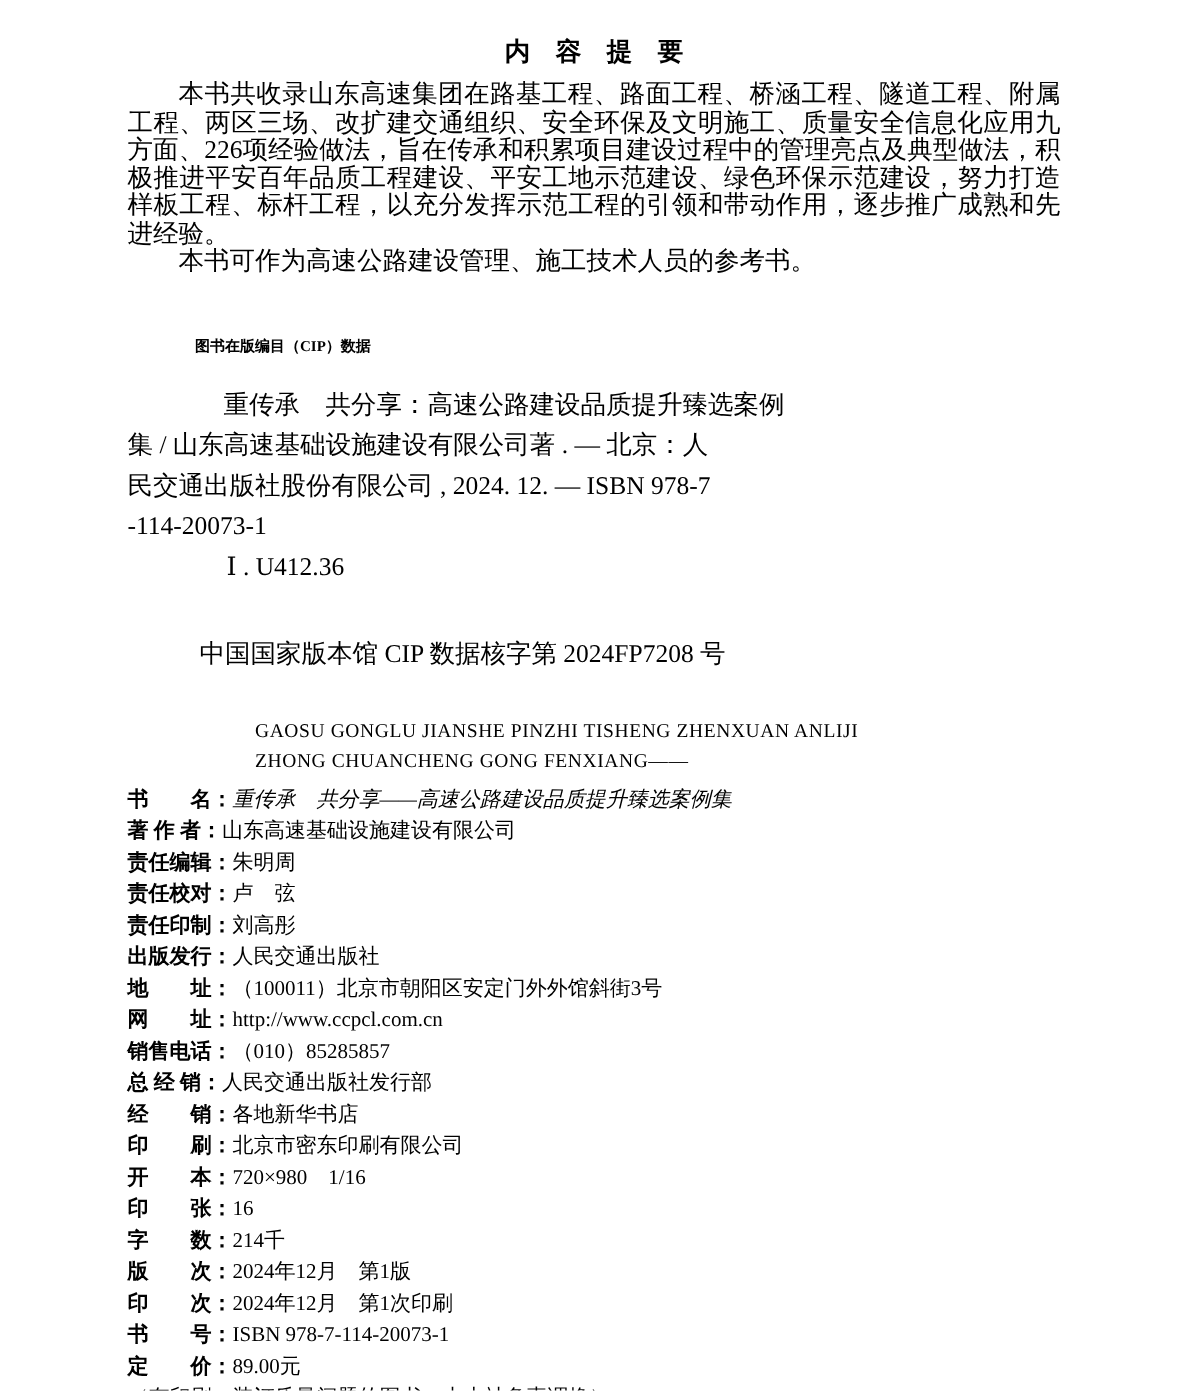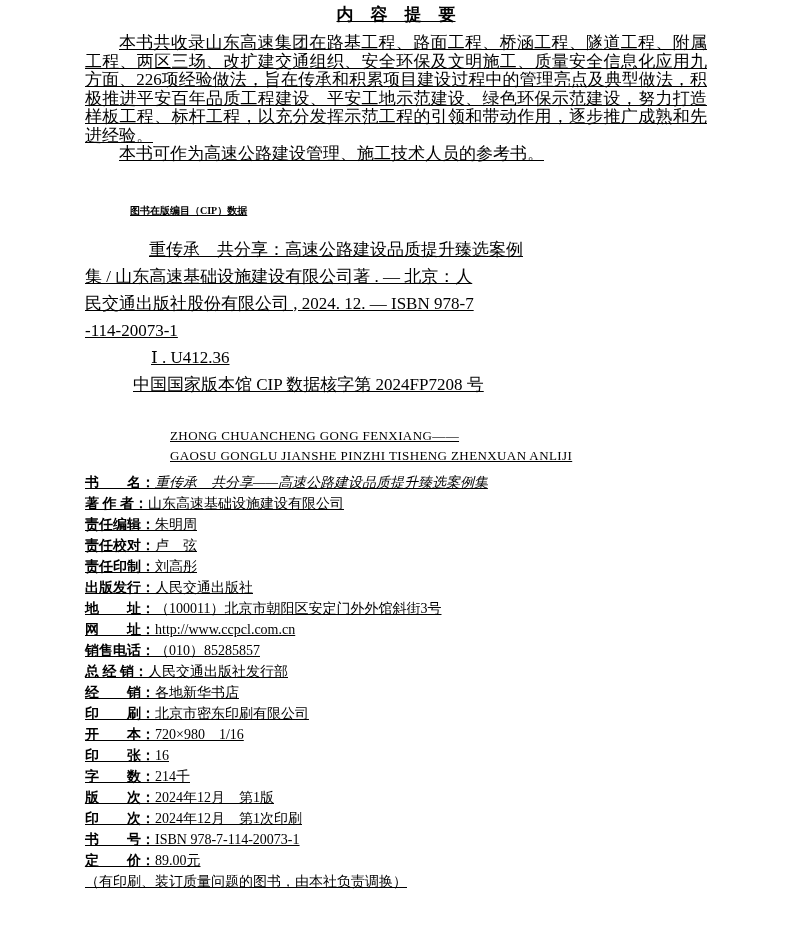--- a/index.html
+++ b/index.html
@@ -3,21 +3,21 @@
 <meta charset="utf-8">
 <style>
   * { margin: 0; padding: 0; box-sizing: border-box; }
   html, body { background: #ffffff; }
   body {
     width: 790px; height: 927px;
     font-family: "Liberation Serif", "DejaVu Serif", serif;
     color: #000;
     overflow: hidden;
   }
-  .page { width: 790px; height: 734px; padding: 4px 83px 0 85px; text-decoration: underline; }
+  .page { width: 790px; height: 734px; padding: 24px 83px 0 85px; }
 
   .intro-title {
     text-align: center;
     font-size: 17px;
     font-weight: bold;
     line-height: 22px;
     margin-bottom: 8px;
   }
   .para {
     font-size: 17px;
@@ -27,21 +27,21 @@
   }
   .cip-heading {
     font-size: 10px;
     font-weight: bold;
     margin: 40px 0 14px 45px;
   }
   .cip-lines { font-size: 17px; line-height: 27px; }
   .cip-line { white-space: nowrap; }
   .cip-line:nth-child(1) { padding-left: 64px; margin-top: 18px; }
   .cip-line:nth-child(5) { padding-left: 66px; }
-  .cip-line:nth-child(6) { padding-left: 48px; }
+  .cip-line:nth-child(6) { padding-left: 48px; margin-top: 31px; }
 
   .pinyin {
     margin: 28px 0 0 85px;
     font-size: 13px;
     line-height: 20px;
     letter-spacing: 0.4px;
   }
 
   .colophon { margin-top: 6px; font-size: 14px; line-height: 21px; }
   .colophon .row { white-space: nowrap; }
@@ -65,22 +65,22 @@
   <div class="cip-lines">
       <div class="cip-line">重传承　共分享：高速公路建设品质提升臻选案例</div>
       <div class="cip-line">集 / 山东高速基础设施建设有限公司著 . — 北京：人</div>
       <div class="cip-line">民交通出版社股份有限公司 , 2024. 12. — ISBN 978-7</div>
       <div class="cip-line">-114-20073-1</div>
       <div class="cip-line">Ⅰ . U412.36</div>
       <div class="cip-line">中国国家版本馆 CIP 数据核字第 2024FP7208 号</div>
     </div>
 
   <div class="pinyin">
+      <div class="pinyin-line">GAOSU GONGLU JIANSHE PINZHI TISHENG ZHENXUAN ANLIJI</div>
       <div class="pinyin-line">ZHONG CHUANCHENG GONG FENXIANG——</div>
-      <div class="pinyin-line">GAOSU GONGLU JIANSHE PINZHI TISHENG ZHENXUAN ANLIJI</div>
     </div>
 
   <div class="colophon">
       <div class="row">
       <span class="label">书　　名：</span><span class="value">重传承　共分享——高速公路建设品质提升臻选案例集</span>
     </div>
       <div class="row">
       <span class="label">著 作 者：</span><span class="value">山东高速基础设施建设有限公司</span>
     </div>
       <div class="row">

